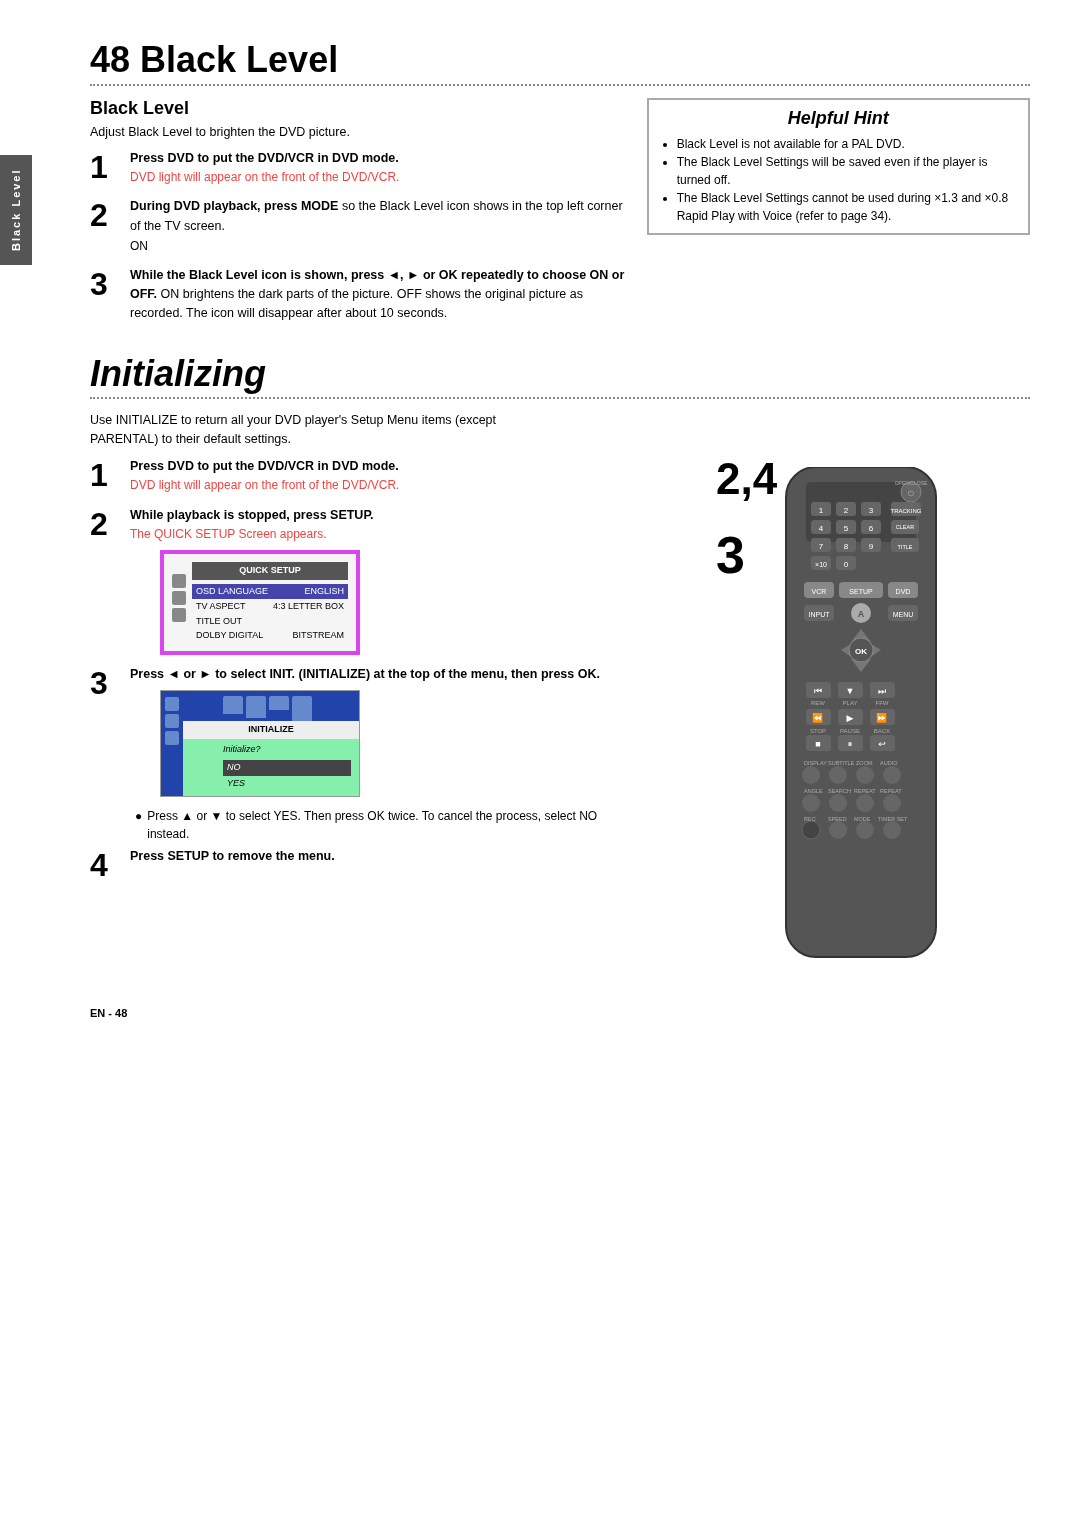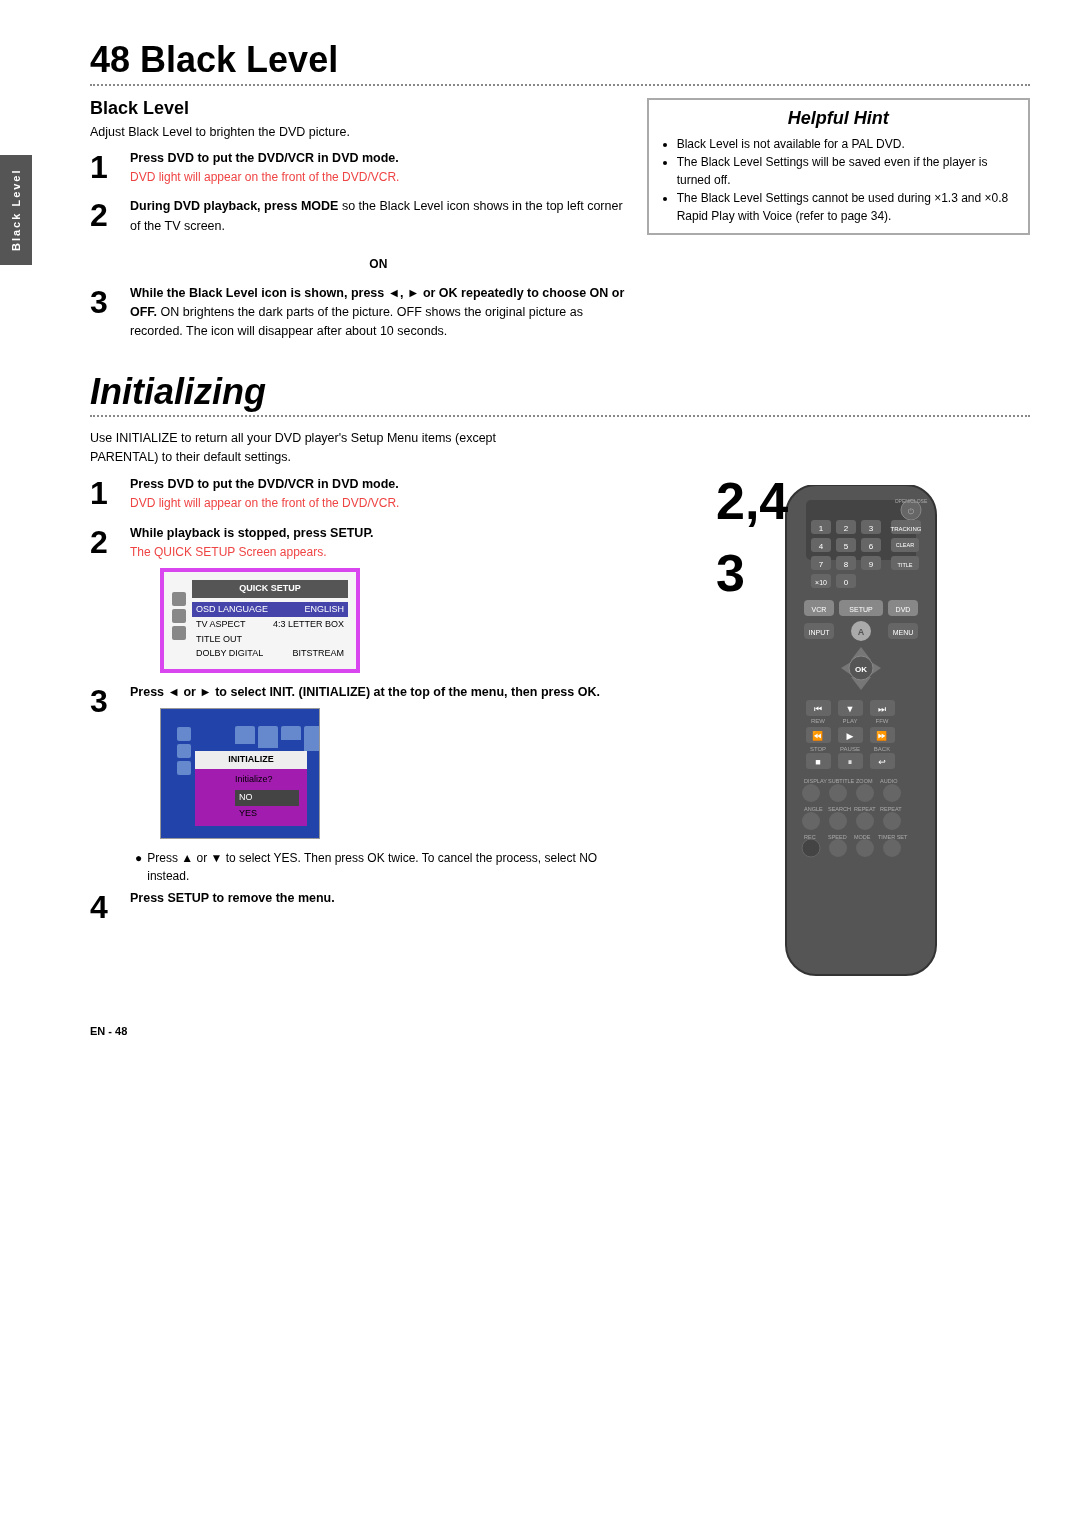--- a/index.html
+++ b/index.html
@@ -118,25 +118,24 @@
       font-size: 12.5px;
     }
 
     .step-content .sub-text {
       font-size: 12px;
       color: #ef4444;
     }
 
     .on-label {
       display: block;
-      text-align: center;
+      text-align: left;
       font-size: 12px;
       margin-left: 0;
-      margin-top: 19px;
-      font-weight: bold;
+      margin-top: 1px;
     }
 
     
     .section-intro {
       font-size: 12.5px;
       margin-bottom: 8px;
       line-height: 1.5;
     }
 
     
@@ -170,22 +169,22 @@
 
     .screen-mockup .screen-row.selected {
       background: #4444aa;
       color: #fff;
     }
 
     
     .screen-mockup2 {
       border: 1px solid #999;
       background: #2244aa;
-      width: 160px;
-      padding: 12px;
+      width: 200px;
+      padding: 0;
       margin-top: 6px;
       font-size: 10px;
       position: relative;
       overflow: hidden;
     }
 
     .screen-mockup2 .sm2-top {
       background: #2244aa;
       height: 30px;
       position: relative;
@@ -207,23 +206,24 @@
 
     .screen-mockup2 .sm2-label {
       background: #eee;
       text-align: center;
       font-size: 9px;
       padding: 2px 0;
       font-weight: bold;
     }
 
     .sm2-body {
-      background: #a21caf;
+      background: #86efac;
       padding: 4px 8px 4px 40px;
       font-size: 9px;
+      font-style: italic;
     }
 
     .sm2-body .sm2-question {
       margin-bottom: 3px;
     }
 
     .sm2-body .sm2-option {
       padding: 1px 4px;
       font-size: 9px;
     }
@@ -429,21 +429,21 @@
         <div class="step-content">
           <strong>Press SETUP to remove the menu.</strong>
         </div>
       </div>
 
     </div>
 
     <div class="remote-col">
 
       <div style="position:relative; width:220px;">
-        <div style="position:absolute; left:-20px; top:0; font-size:52px; font-weight:bold; z-index:10; line-height:1;">2,4</div>
+        <div style="position:absolute; left:-20px; top:0; font-size:44px; font-weight:bold; z-index:10; line-height:1;">2,4</div>
         <div style="position:absolute; left:-20px; top:72px; font-size:52px; font-weight:bold; z-index:10; line-height:1;">3</div>
 
         <svg width="190" height="500" viewBox="0 0 190 500" style="margin-left:30px; margin-top:10px; display:block;">
 
           <rect x="20" y="0" width="150" height="490" rx="30" ry="30" fill="#555" stroke="#333" stroke-width="2"></rect>
 
           <rect x="40" y="15" width="110" height="60" rx="5" fill="#444"></rect>
 
           <circle cx="145" cy="25" r="10" fill="#666" stroke="#888" stroke-width="1"></circle>
           <text x="145" y="29" text-anchor="middle" fill="#aaa" font-size="8">⏻</text>

